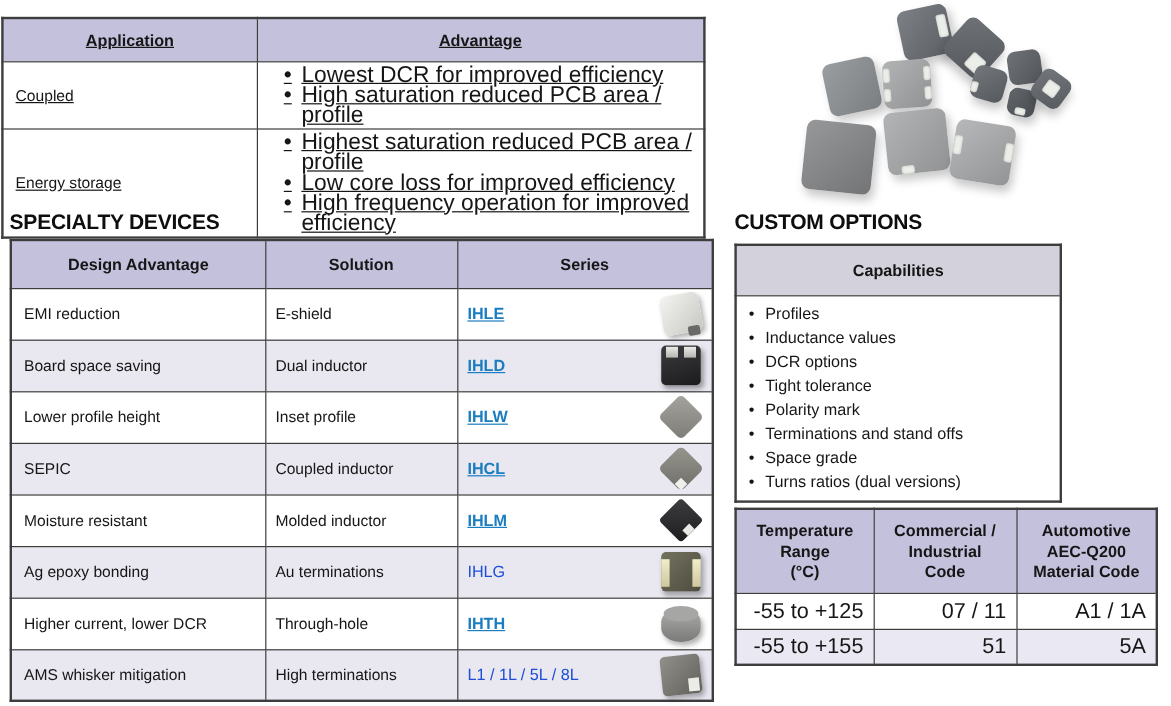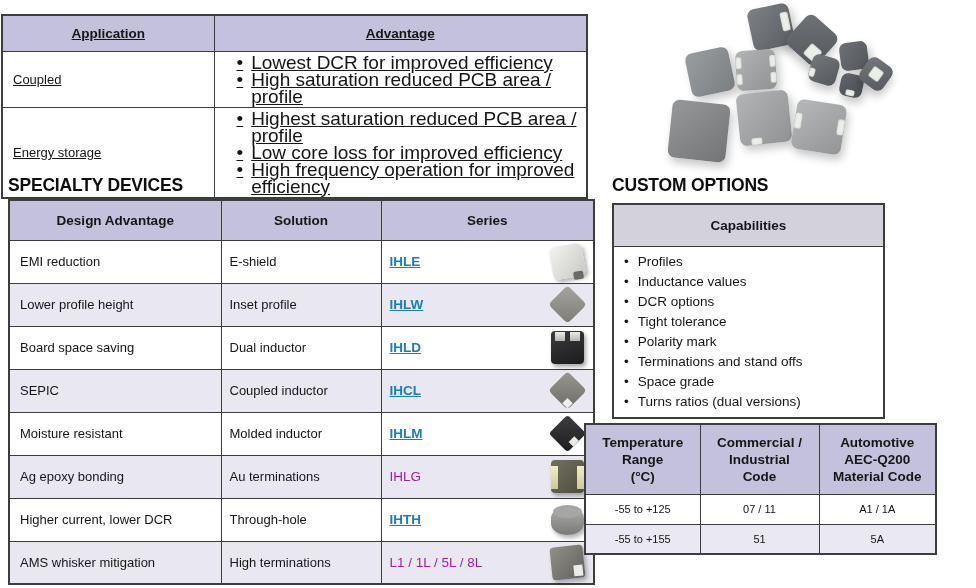--- a/index.html
+++ b/index.html
@@ -31,21 +31,21 @@
 
   
   .spec-table{left:8px;top:199px;width:587px;}
   .spec-table thead tr{height:40px;}
   .spec-table tbody tr{height:43px;}
   .spec-table tbody tr:nth-child(even){background:#e9e8f1;}
   .spec-table td:first-child{padding-left:10px;}
   .series-cell{padding:0 9px 0 8px;}
   .series-flex{display:flex;align-items:center;justify-content:space-between;height:100%;}
   .series-link{color:#1a7dc0;font-weight:700;text-decoration:underline;font-size:13.5px;cursor:pointer;}
-  .series-plain{color:#a21caf;font-size:13.5px;}
+  .series-plain{color:#1d4ed8;font-size:13.5px;}
 
   
   .thumb{width:33px;height:33px;position:relative;flex:none;}
   .thumb-silver{background:linear-gradient(135deg,#f4f4f2,#c7c7c2);border-radius:6px;
     transform:rotate(-10deg);box-shadow:2px 3px 4px rgba(0,0,0,.3);}
   .thumb-silver::after{content:"";position:absolute;right:3px;bottom:-3px;width:10px;height:8px;background:#6a6a66;border-radius:2px;}
   .thumb-black-dual{background:linear-gradient(160deg,#3c3c3e,#1b1b1d);border-radius:4px;box-shadow:2px 3px 4px rgba(0,0,0,.35);}
   .thumb-black-dual::before,.thumb-black-dual::after{content:"";position:absolute;top:1px;width:10px;height:9px;background:linear-gradient(#eaeae6,#b5b5b1);}
   .thumb-black-dual::before{left:4px}.thumb-black-dual::after{right:4px}
   .thumb-gray-flat{background:linear-gradient(135deg,#a5a49e,#7d7c76);transform:rotate(45deg) scale(.82);border-radius:5px;}
@@ -65,25 +65,25 @@
   
   .cap-table{left:612px;top:203px;width:273px;}
   .cap-table thead tr{height:42px;}
   .cap-table th{background:#d3d2dc;}
   .cap-table td{padding:5px 8px 5px 10px;vertical-align:top;}
   .cap-list{list-style:none;margin:0;padding:0;}
   .cap-list li{display:flex;line-height:20px;font-size:13.5px;}
   .cap-list li::before{content:"•";margin-right:9px;}
 
   
-  .temp-table{left:584px;top:423px;width:353px;}
+  .temp-table{left:612px;top:423px;width:353px;}
   .temp-table thead tr{height:70px;}
   .temp-table tbody tr{height:30px;}
   .temp-table tbody tr:nth-child(2){background:#eae9f3;}
-  .temp-table td{text-align:center;font-size:11px;}
+  .temp-table td{text-align:right;font-size:18px;}
 
   
   .photo{position:absolute;left:612px;top:0;width:364px;height:172px;}
   .cube{position:absolute;border-radius:7px;box-shadow:3px 5px 8px rgba(0,0,0,.22);}
   .term{position:absolute;background:#eceee9;border-radius:2px;box-shadow:inset 0 0 2px rgba(0,0,0,.25);}
 </style>
 </head>
 <body>
 
 <div class="page">
@@ -180,37 +180,37 @@
           <td>E-shield</td>
           <td class="series-cell">
             <div class="series-flex">
               <a class="series-link">IHLE</a>
               <span class="thumb thumb-silver"></span>
             </div>
           </td>
         </tr>
 
         <tr>
+          <td>Board space saving</td>
+          <td>Dual inductor</td>
+          <td class="series-cell">
+            <div class="series-flex">
+              <a class="series-link">IHLD</a>
+              <span class="thumb thumb-black-dual"></span>
+            </div>
+          </td>
+        </tr>
+
+        <tr>
           <td>Lower profile height</td>
           <td>Inset profile</td>
           <td class="series-cell">
             <div class="series-flex">
               <a class="series-link">IHLW</a>
               <span class="thumb thumb-gray-flat"></span>
-            </div>
-          </td>
-        </tr>
-
-        <tr>
-          <td>Board space saving</td>
-          <td>Dual inductor</td>
-          <td class="series-cell">
-            <div class="series-flex">
-              <a class="series-link">IHLD</a>
-              <span class="thumb thumb-black-dual"></span>
             </div>
           </td>
         </tr>
 
         <tr>
           <td>SEPIC</td>
           <td>Coupled inductor</td>
           <td class="series-cell">
             <div class="series-flex">
               <a class="series-link">IHCL</a>

